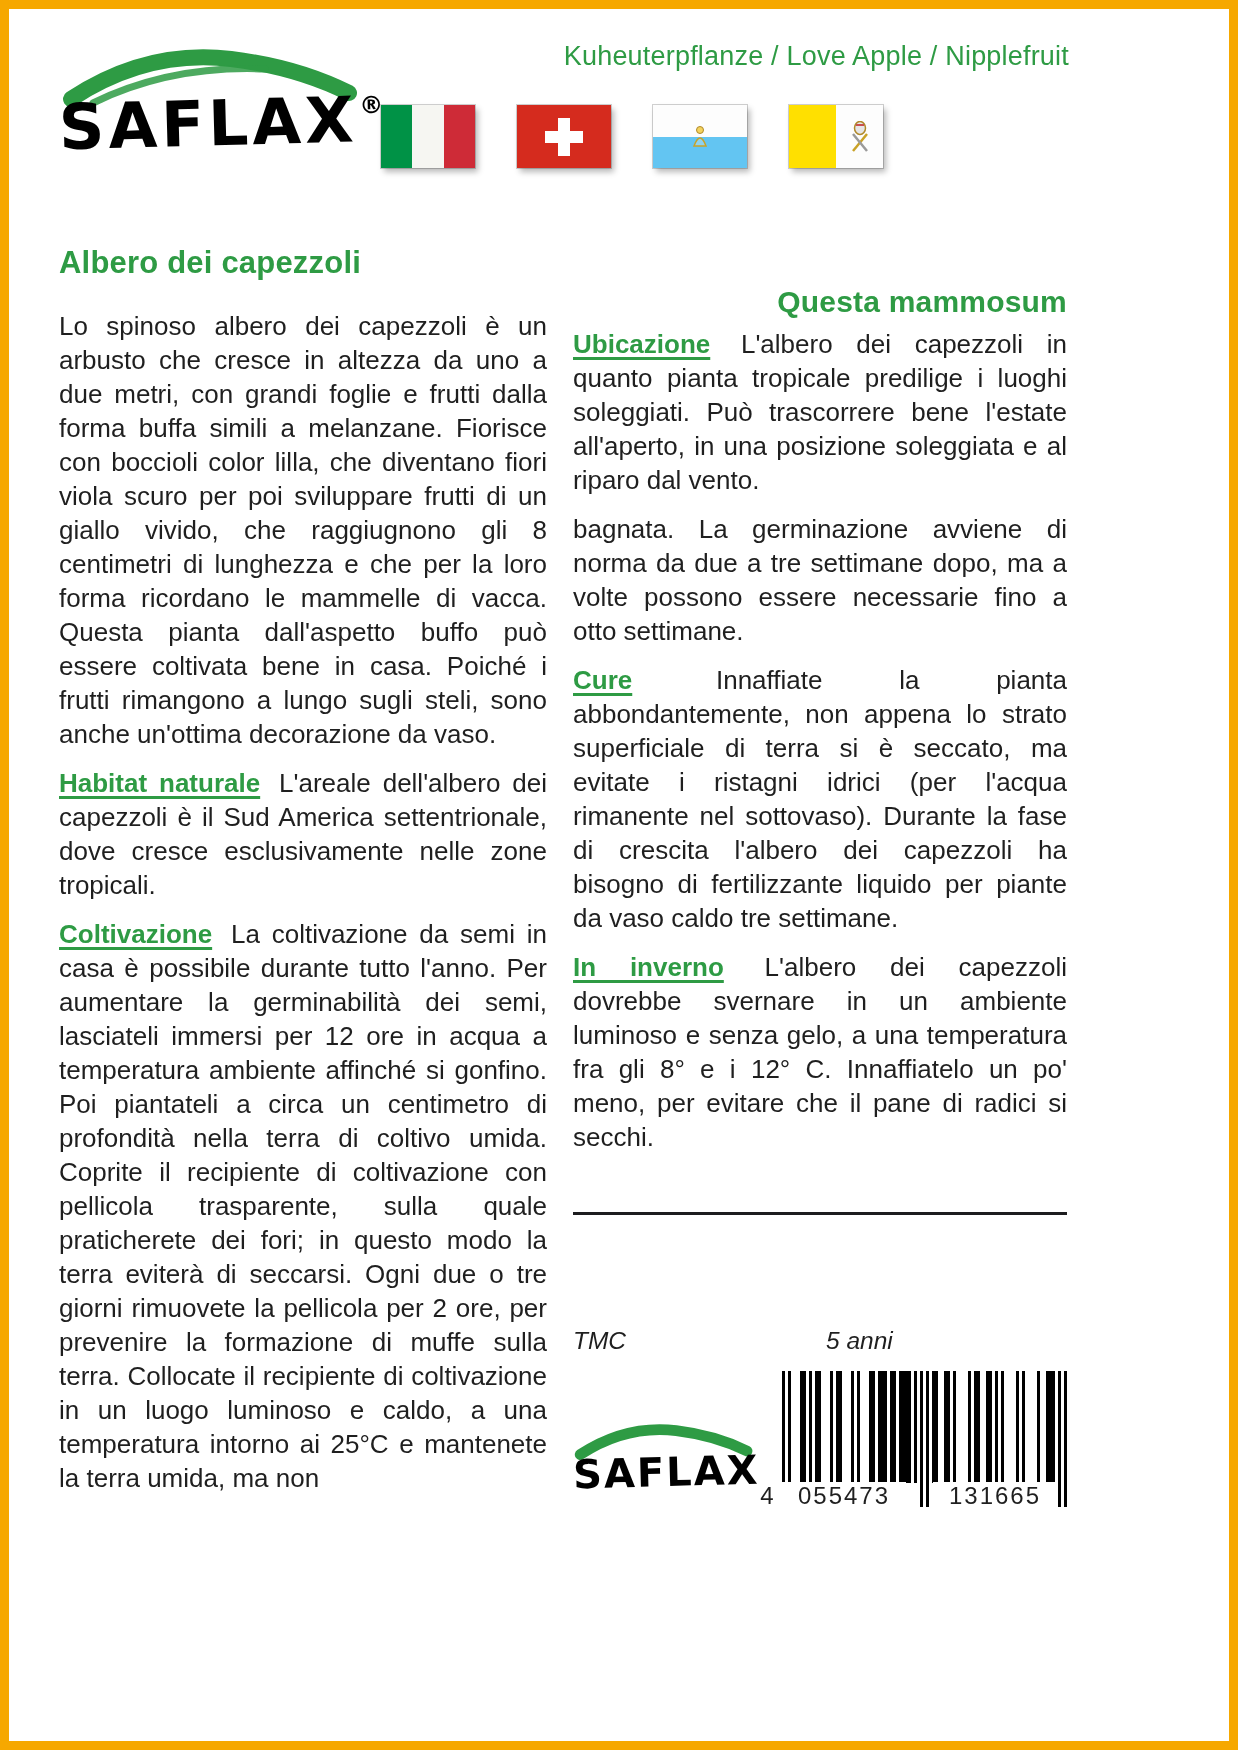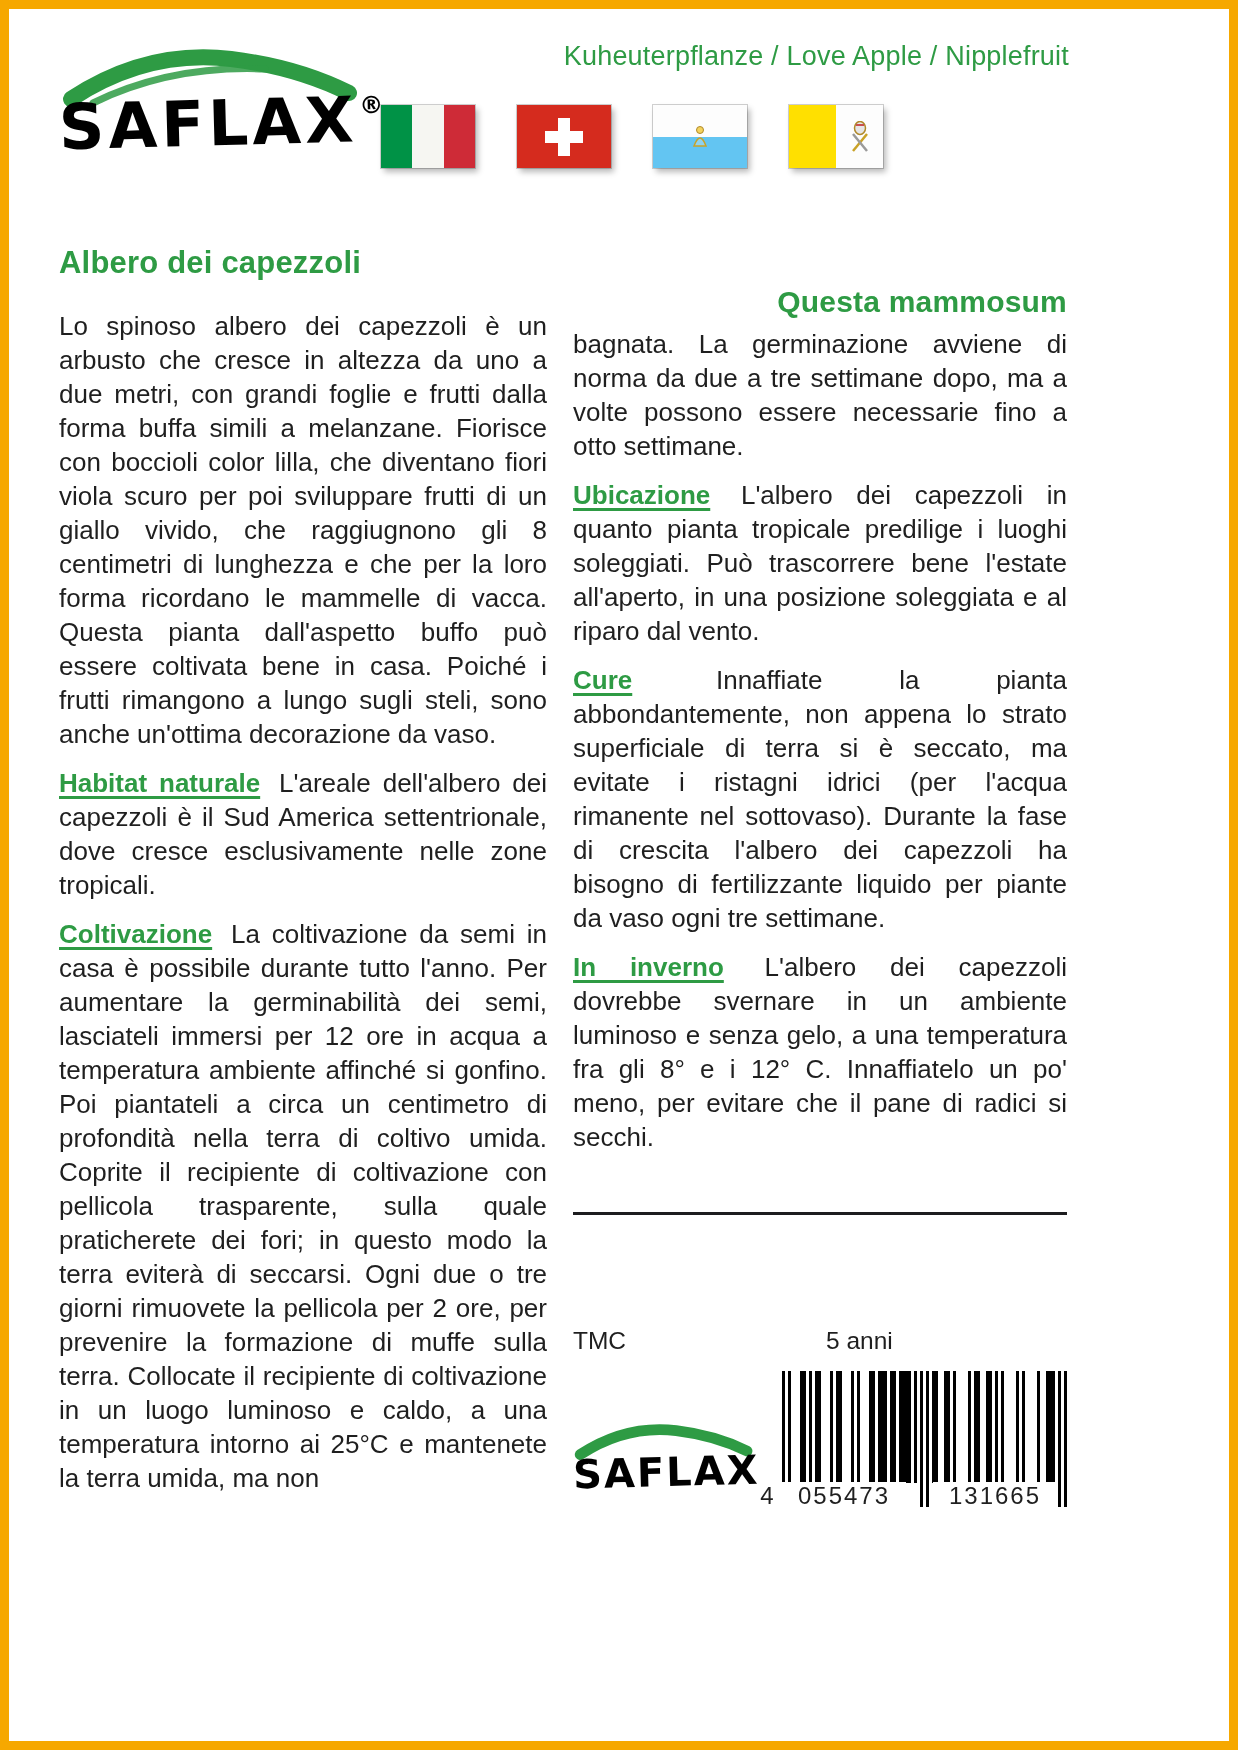--- a/index.html
+++ b/index.html
@@ -69,21 +69,21 @@
     margin:0 0 15px;
   }
   .sec-h{
     color:var(--green);font-weight:800;
     text-decoration:underline;text-decoration-thickness:2.5px;
     text-underline-offset:4px;margin-right:7px;
   }
 
   
   .divider{height:3px;background:#1d1d1f;margin-top:58px;}
-  .info{margin-top:112px;font-size:24.5px;}
+  .info{margin-top:112px;font-size:24.5px;font-style:italic;}
   .info-row{display:flex;margin-bottom:9px;}
   .info-label{width:253px;flex:none;}
   .brand-row{display:flex;align-items:flex-end;margin-top:16px;}
   .logo-small{width:192px;flex:none;margin-bottom:26px;}
   .logo-small .logo-word{font-size:40px;letter-spacing:2px;margin-top:-12px;}
   .barcode{position:relative;margin-left:auto;width:285px;height:150px;}
   .bars{display:flex;align-items:flex-start;height:136px;}
   .ean-num{
     position:absolute;top:111px;background:#fff;
     font-size:24px;line-height:28px;letter-spacing:2px;text-align:center;
@@ -156,30 +156,30 @@
 
         <p class="para">
           <span class="sec-h">Coltivazione</span>
           <span>La coltivazione da semi in casa è possibile durante tutto l'anno. Per aumentare la germinabilità dei semi, lasciateli immersi per 12 ore in acqua a temperatura ambiente affinché si gonfino. Poi piantateli a circa un centimetro di profondità nella terra di coltivo umida. Coprite il recipiente di coltivazione con pellicola trasparente, sulla quale praticherete dei fori; in questo modo la terra eviterà di seccarsi. Ogni due o tre giorni rimuovete la pellicola per 2 ore, per prevenire la formazione di muffe sulla terra. Collocate il recipiente di coltivazione in un luogo luminoso e caldo, a una temperatura intorno ai 25°C e mantenete la terra umida, ma non</span>
         </p>
       </div>
 
       <div class="col-right">
         <h2 class="title-right">Questa mammosum</h2>
 
-        <p class="para">bagnata. La germinazione avviene di norma da due a tre settimane dopo, ma a volte possono essere necessarie fino a otto settimane.</p>
-
         <p class="para">
           <span class="sec-h">Ubicazione</span>
           <span>L'albero dei capezzoli in quanto pianta tropicale predilige i luoghi soleggiati. Può trascorrere bene l'estate all'aperto, in una posizione soleggiata e al riparo dal vento.</span>
         </p>
 
+        <p class="para">bagnata. La germinazione avviene di norma da due a tre settimane dopo, ma a volte possono essere necessarie fino a otto settimane.</p>
+
         <p class="para">
           <span class="sec-h">Cure</span>
-          <span>Innaffiate la pianta abbondantemente, non appena lo strato superficiale di terra si è seccato, ma evitate i ristagni idrici (per l'acqua rimanente nel sottovaso). Durante la fase di crescita l'albero dei capezzoli ha bisogno di fertilizzante liquido per piante da vaso ogni tre settimane.</span>
+          <span>Innaffiate la pianta abbondantemente, non appena lo strato superficiale di terra si è seccato, ma evitate i ristagni idrici (per l'acqua rimanente nel sottovaso). Durante la fase di crescita l'albero dei capezzoli ha bisogno di fertilizzante liquido per piante da vaso caldo tre settimane.</span>
         </p>
 
         <p class="para">
           <span class="sec-h">In inverno</span>
           <span>L'albero dei capezzoli dovrebbe svernare in un ambiente luminoso e senza gelo, a una temperatura fra gli 8° e i 12° C. Innaffiatelo un po' meno, per evitare che il pane di radici si secchi.</span>
         </p>
 
         <div class="divider"></div>
 
         <div class="info">

